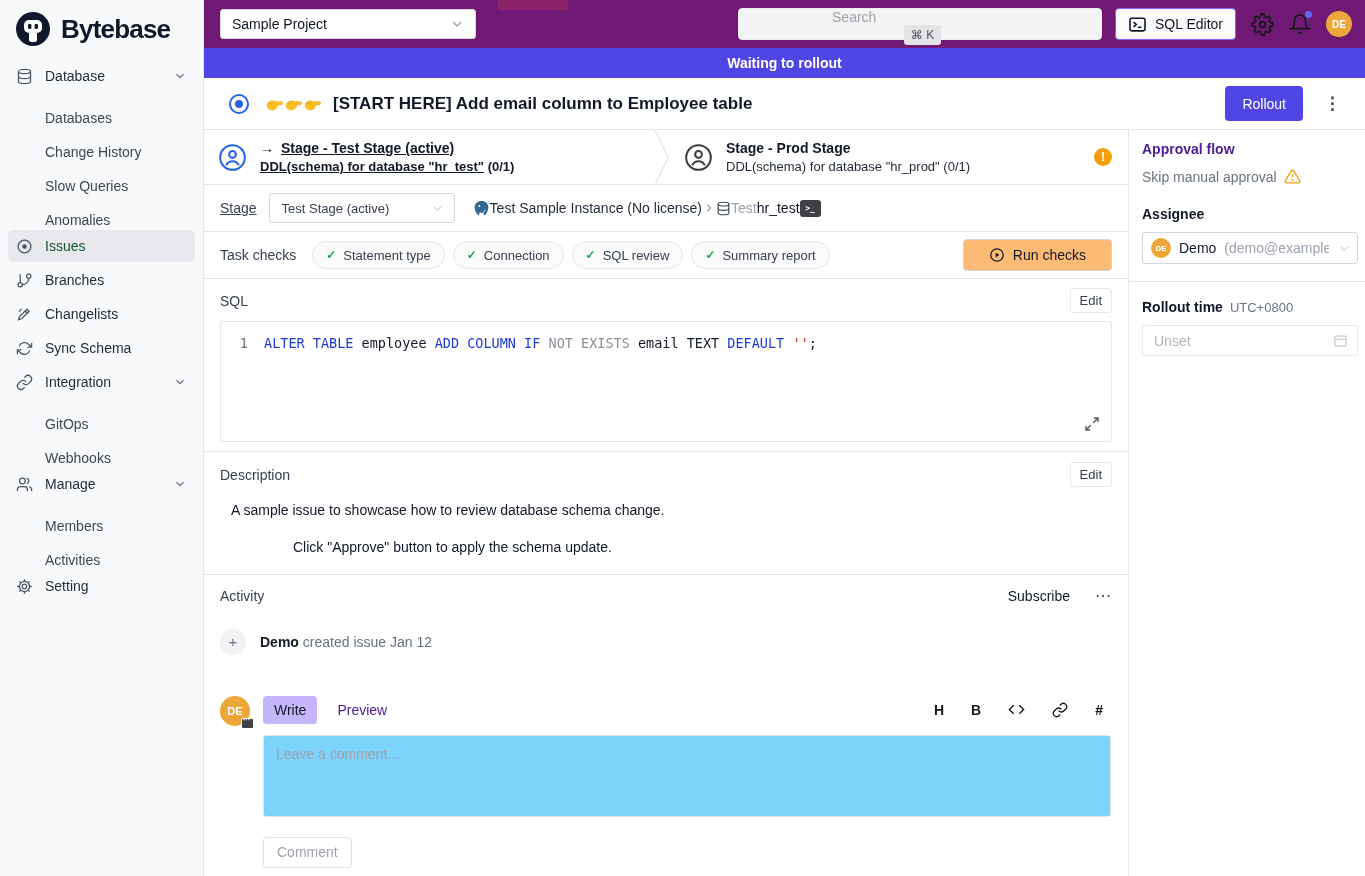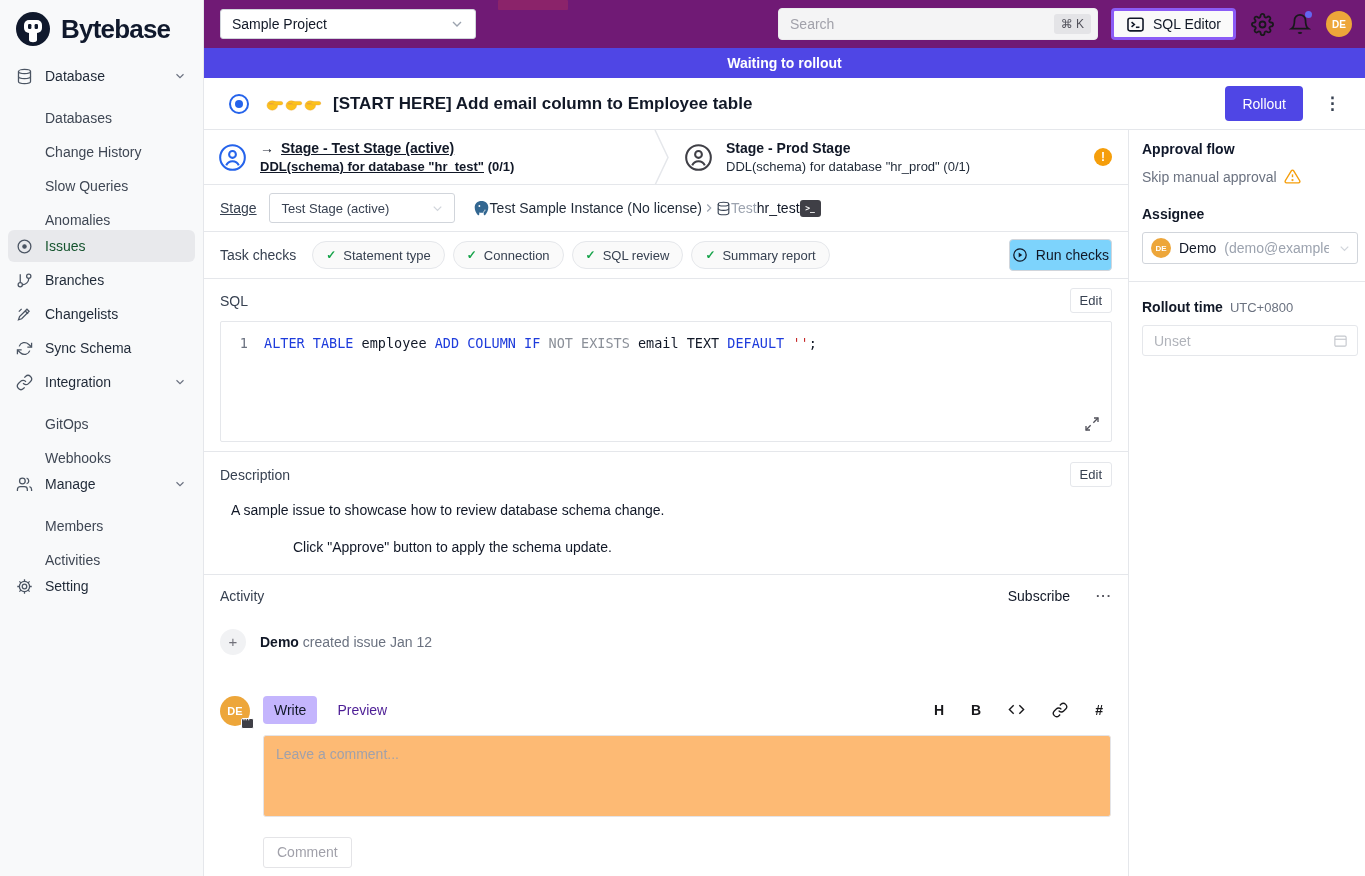--- a/index.html
+++ b/index.html
@@ -19,25 +19,25 @@
   .nav-item .nicon { width:18px; height:18px; display:flex; align-items:center; color:#4b5563; flex-shrink:0; }
   .nav-item .chev { margin-left:auto; color:#6b7280; display:flex; }
 
   
   .main { flex:1; display:flex; flex-direction:column; min-width:0; }
   .topbar { height:48px; display:flex; align-items:center; padding:0 13px 0 16px; background:#701a75; position:relative; }
   .project-select { width:256px; height:30px; border:1px solid #d1d5db; border-radius:3px; display:flex; align-items:center; padding:0 10px 0 11px; font-size:14px; color:#111827; background:#fff; cursor:pointer; }
   .project-select .chev { margin-left:auto; color:#9ca3af; display:flex; }
   .watermark { position:absolute; left:294px; top:0; width:70px; height:10px; background:rgba(239,68,68,0.22); border-radius:1px; }
   .tspacer { flex:1; }
-  .search { width:320px; height:32px; background:#f4f4f5; border:1px solid #ececee; border-radius:4px; display:flex; align-items:center; padding:0 6px 0 11px; margin-right:13px; }
+  .search { width:364px; height:32px; background:#f4f4f5; border:1px solid #ececee; border-radius:4px; display:flex; align-items:center; padding:0 6px 0 11px; margin-right:13px;flex-direction:column; }
   .search input { border:none; outline:none; background:transparent; flex:1; font-size:14px; color:#374151; font-family:inherit; }
   .search input::placeholder { color:#a1a1aa; }
   .kbd { background:#e4e4e7; border-radius:3px; padding:3px 7px; font-size:12px; color:#52525b; white-space:nowrap; }
-  .sql-editor-btn { height:32px; border:3px solid #8b5cf6; border-radius:4px; background:#fafafa; display:flex; align-items:center; gap:8px; padding:0 12px; font-size:14px; font-weight:500; color:#111827; margin-right:15px; cursor:pointer; }
+  .sql-editor-btn { height:32px; border:1px solid #8b5cf6; border-radius:4px; background:#fafafa; display:flex; align-items:center; gap:8px; padding:0 12px; font-size:14px; font-weight:500; color:#111827; margin-right:15px; cursor:pointer; }
   .icon-btn { display:flex; margin-right:15px; color:#18181b; cursor:pointer; position:relative; }
   .bell-dot { position:absolute; top:-2px; right:-1px; width:7px; height:7px; border-radius:50%; background:#6366f1; }
   .avatar { border-radius:50%; color:#fff; font-weight:700; display:flex; align-items:center; justify-content:center; flex-shrink:0; }
   .avatar.top { width:26px; height:26px; font-size:10px; cursor:pointer; }
 
   .banner { height:30px; color:#fff; display:flex; align-items:center; justify-content:center; font-size:14px; font-weight:600; }
 
   .title-row { height:52px; display:flex; align-items:center; padding:0 14px 0 25px; border-bottom:1px solid #e5e7eb; gap:11px; }
   .status-icon { width:20px; height:20px; border:2px solid #2563eb; border-radius:50%; position:relative; flex-shrink:0; }
   .status-icon::after { content:""; position:absolute; inset:4px; background:#2563eb; border-radius:50%; }
@@ -77,21 +77,21 @@
   .crumb-sep { color:#9ca3af; display:flex; }
   .env-label { color:#9ca3af; }
   .db-name { color:#111827; font-weight:500; }
   .term-badge { width:21px; height:17px; background:#3f3f46; border-radius:3px; color:#fff; font-family:"DejaVu Sans Mono",monospace; font-size:8px; font-weight:700; display:flex; align-items:center; justify-content:center; cursor:pointer; }
 
   
   .checks-row { height:47px; display:flex; align-items:center; gap:8px; padding:0 16px; border-bottom:1px solid #e5e7eb; }
   .checks-label { font-size:14px; font-weight:500; color:#374151; margin-right:8px; }
   .pill { height:28px; border:1px solid #e5e7eb; background:#fafafa; border-radius:14px; display:flex; align-items:center; gap:7px; padding:0 13px; font-size:13px; color:#374151; cursor:pointer; }
   .checkmark { color:#16a34a; font-weight:700; font-size:12px; }
-  .run-btn { margin-left:auto; height:32px; border:1px solid #d1d5db; border-radius:4px; background:#7dd3fc; display:flex; align-items:center; gap:8px; padding:0 2px; font-size:14px; color:#111827; font-family:inherit; cursor:pointer; }
+  .run-btn { margin-left:auto; height:32px; border:1px solid #d1d5db; border-radius:4px; background:#fdba74; display:flex; align-items:center; gap:8px; padding:0 25px; font-size:14px; color:#111827; font-family:inherit; cursor:pointer; }
 
   
   .section-head { display:flex; align-items:center; justify-content:space-between; }
   .section-title { font-size:14px; font-weight:500; color:#374151; }
   .edit-btn { height:25px; border:1px solid #e5e7eb; border-radius:3px; background:#fff; padding:0 9px; font-size:13px; color:#374151; font-family:inherit; cursor:pointer; }
 
   .sql-section { padding:9px 16px 9px; border-bottom:1px solid #e5e7eb; }
   .code-box { border:1px solid #e5e7eb; border-radius:2px; height:121px; position:relative; padding-top:11px; margin-top:8px; background:#fff; }
   .code-line { font-family:"DejaVu Sans Mono",monospace; font-size:13.5px; white-space:pre; display:flex; line-height:20px; }
   .ln { width:43px; text-align:right; padding-right:16px; color:#6b7280; flex-shrink:0; }
@@ -120,26 +120,26 @@
   .bubble { position:absolute; right:-4px; bottom:-3px; width:13px; height:11px; background:#3f3f46; border-radius:2px; border:1.5px solid #fff; }
   .bubble::after { content:"···"; color:#fff; font-size:7px; font-weight:700; position:absolute; top:-3px; left:1px; letter-spacing:0; }
   .comment-main { flex:1; padding-right:0; }
   .comment-tabs { display:flex; align-items:center; }
   .tab { font-size:14px; padding:6px 11px; border-radius:4px; color:#4c1d95; cursor:pointer; }
   .tab.active { background:#c4b5fd; color:#111827; }
   .tab + .tab { margin-left:9px; }
   .fmt-icons { margin-left:auto; display:flex; align-items:center; gap:27px; padding-right:9px; color:#18181b; }
   .fmt-txt { font-weight:700; font-size:14px; cursor:pointer; }
   .fmt-svg { display:flex; cursor:pointer; }
-  .comment-box { margin-top:11px; width:848px; height:82px; background:#fdba74; border:1px solid #e4e4e7; border-radius:3px; padding:10px 12px; font-size:14px; color:#374151; font-family:inherit; resize:none; outline:none; }
+  .comment-box { margin-top:11px; width:848px; height:82px; background:#7dd3fc; border:1px solid #e4e4e7; border-radius:3px; padding:10px 12px; font-size:14px; color:#374151; font-family:inherit; resize:none; outline:none; }
   .comment-box::placeholder { color:#a1a1aa; }
   .comment-btn { margin-top:17px; height:31px; padding:0 13px; border:1px solid #e4e4e7; border-radius:3px; background:#fff; color:#a1a1aa; font-size:14px; font-family:inherit; }
 
   
-  .rp-title { font-size:14px; font-weight:700; color:#0f172a; }
+  .rp-title { font-size:14px; font-weight:700; color:#4c1d95; }
   .rp-skip { display:flex; align-items:center; gap:7px; font-size:14px; color:#6b7280; margin-top:11px; }
   .rp-label { font-size:14px; font-weight:700; color:#111827; margin-top:21px; }
   .assignee-select { margin-top:10px; height:32px; border:1px solid #d1d5db; border-radius:3px; display:flex; align-items:center; gap:8px; padding:0 5px 0 8px; width:216px; cursor:pointer; background:#fff; }
   .avatar.assignee { width:20px; height:20px; font-size:8px; }
   .assignee-name { color:#111827; white-space:nowrap; }
   .assignee-email { color:#9ca3af; white-space:nowrap; overflow:hidden; flex:1; }
   .assignee-select .chev { color:#d1d5db; display:flex; flex-shrink:0; }
   .rp-divider { height:1px; background:#e5e7eb; margin:17px -9px 0 -13px; }
   .rollout-time-label { margin-top:17px; display:flex; align-items:baseline; gap:7px; }
   .tz { font-size:13px; font-weight:400; color:#6b7280; }

